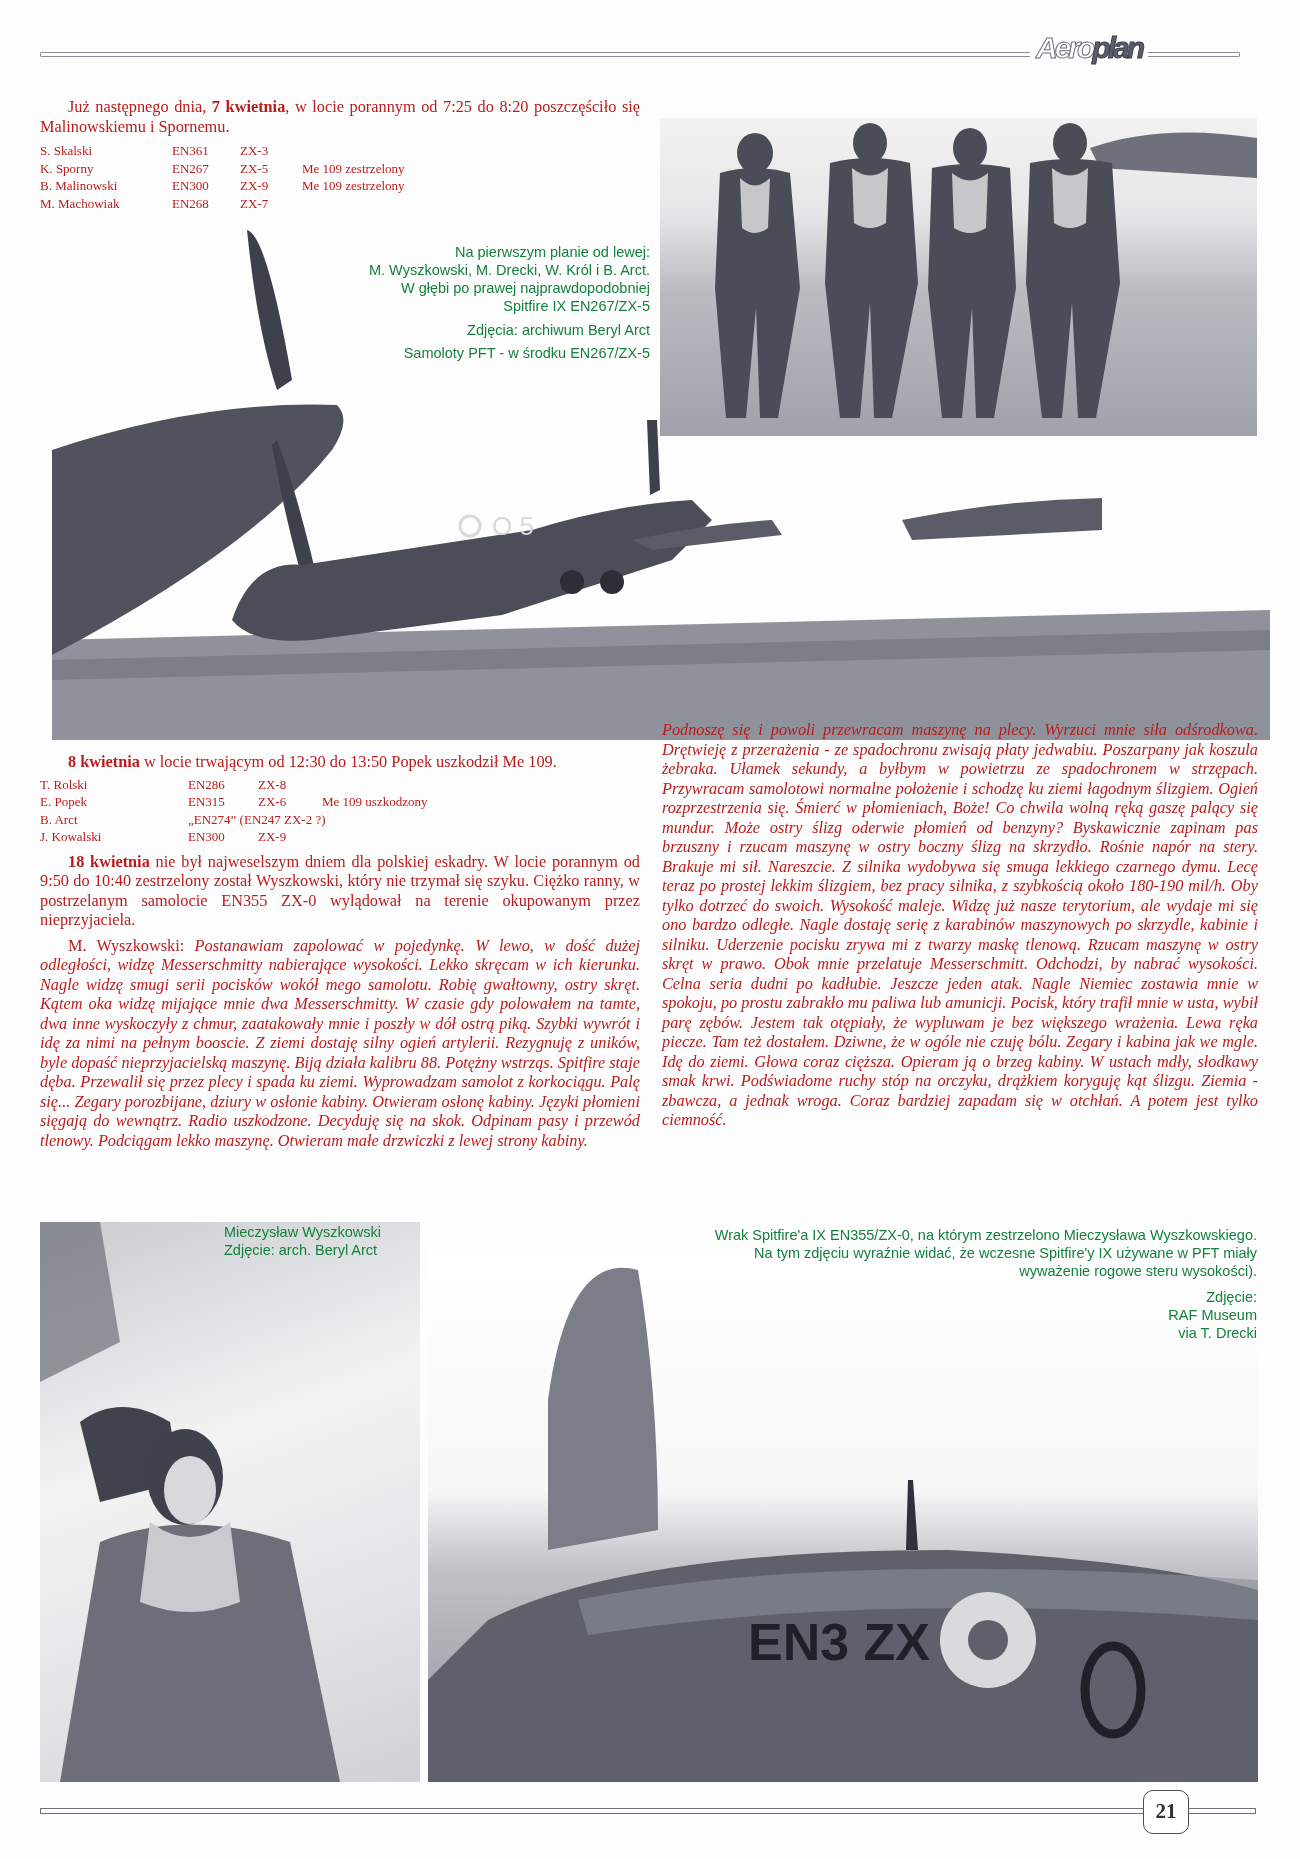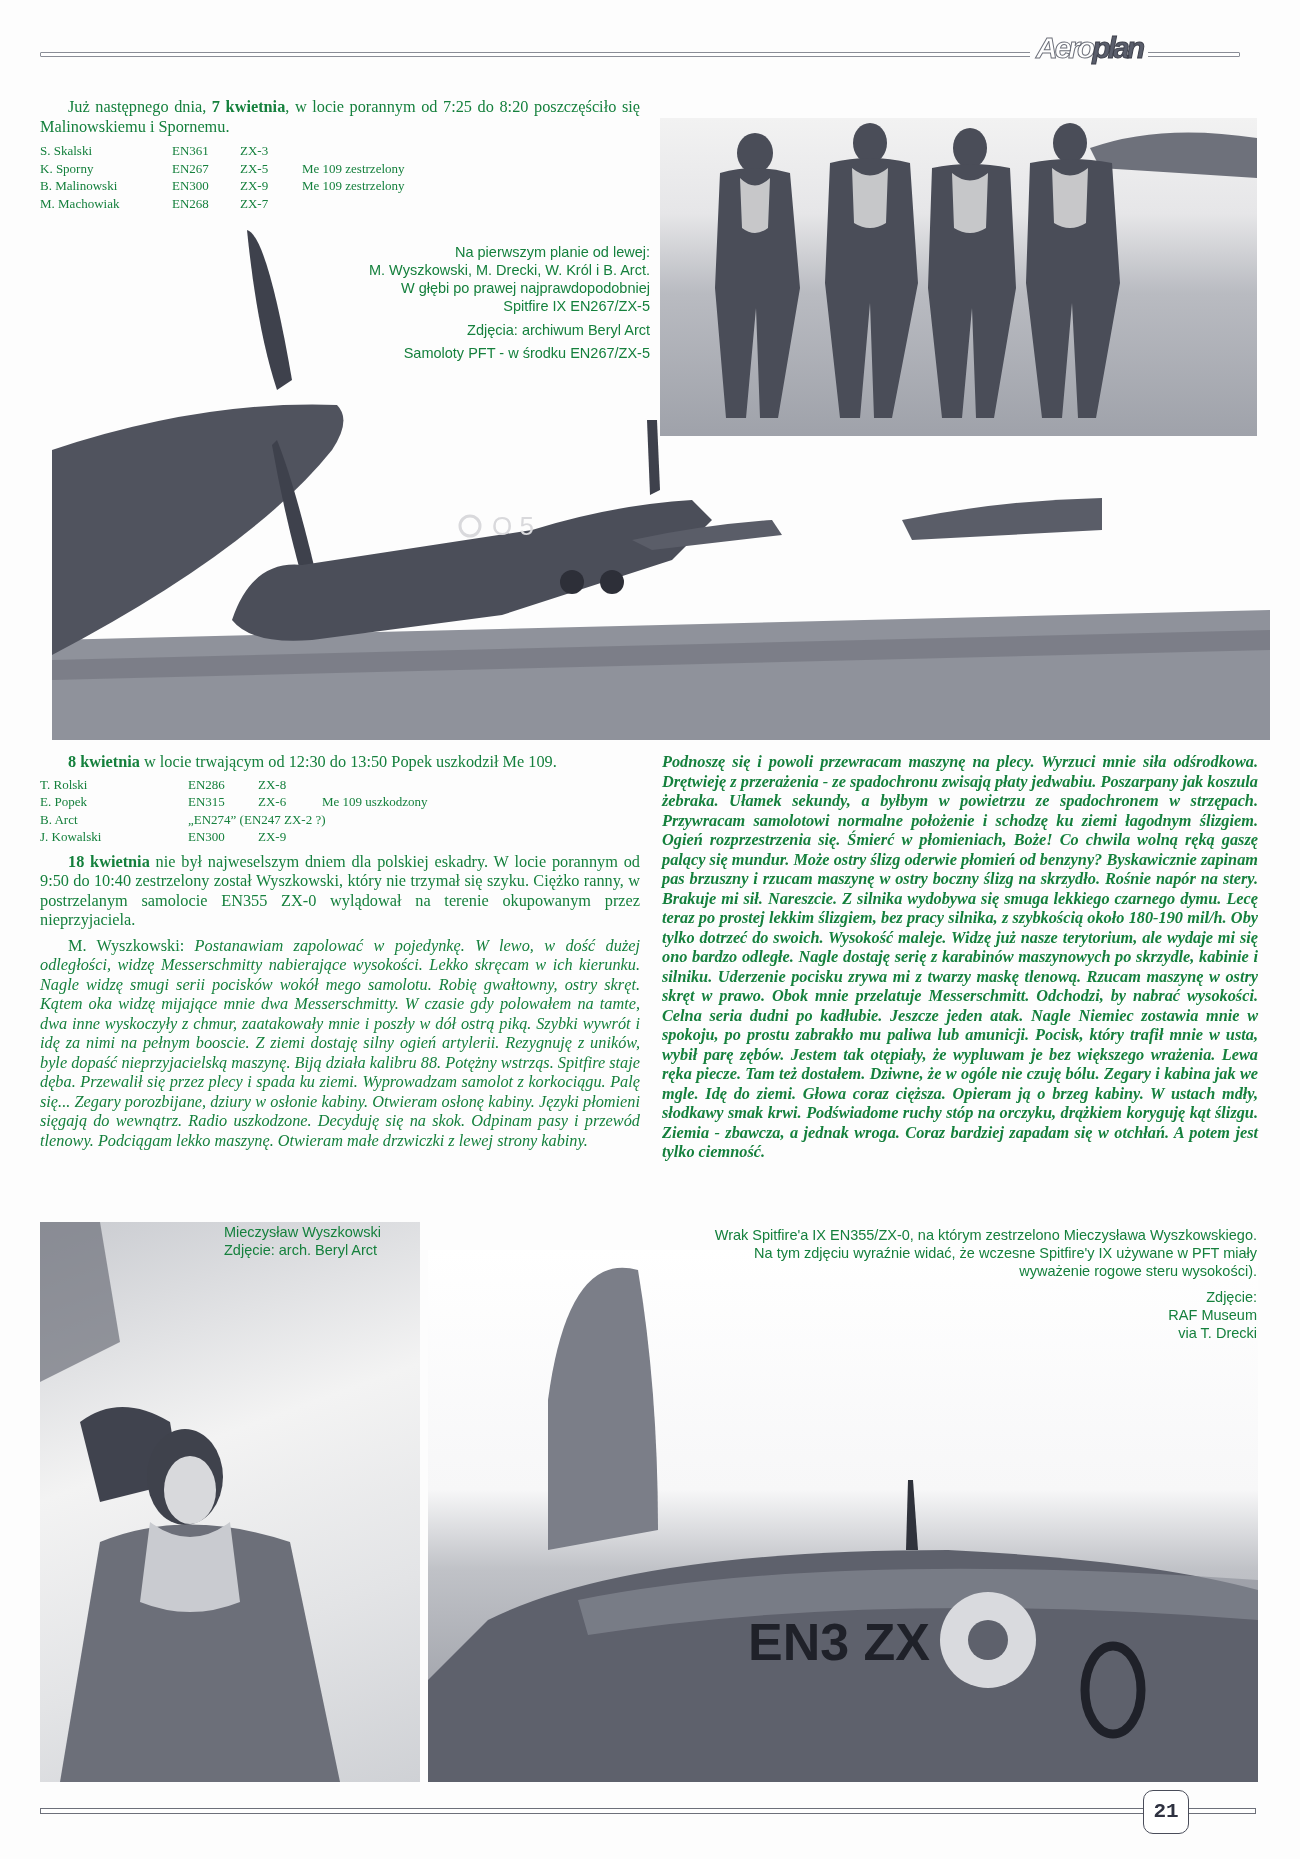--- a/index.html
+++ b/index.html
@@ -4,35 +4,35 @@
 <style>
   * { box-sizing: border-box; margin: 0; padding: 0; }
   html, body { width: 1300px; height: 1859px; background: #fdfdfd; overflow: hidden; }
   body { position: relative; font-family: "Liberation Serif", serif; color: #2a2d3a; }
 
   .hdr-line { position: absolute; left: 40px; top: 52px; width: 1200px; height: 5px; border: 1px solid #8a8d96; border-radius: 1px; background: #fff; }
   .logo { position: absolute; left: 1030px; top: 26px; height: 44px; font-family: "Liberation Sans", sans-serif; font-style: italic; font-weight: bold; font-size: 30px; letter-spacing: -3px; line-height: 44px; background: #fdfdfd; padding: 0 6px; }
   .logo .a { color: #fff; -webkit-text-stroke: 1px #6d707a; }
   .logo .b { color: #5a5e6c; -webkit-text-stroke: 1px #3c3f4a; }
 
-  .text { font-size: 16.3px; line-height: 19.5px; color: #15803d; }
+  .text { font-size: 16.3px; line-height: 19.5px; color: #b91c1c; }
   .para { text-indent: 28px; text-align: justify; }
   .it { font-style: italic; }
   b { font-weight: bold; }
 
   .roster { display: grid; grid-template-columns: 132px 68px 62px auto; font-size: 13px; line-height: 17.5px; }
   .roster2 { display: grid; grid-template-columns: 148px 70px 64px auto; font-size: 13px; line-height: 17.5px; }
   .span3 { grid-column: 2 / span 3; }
 
   .caption { font-family: "Liberation Sans", sans-serif; font-size: 14.5px; line-height: 18px; color: #15803d; text-align: right; }
 
   .photo { position: absolute; overflow: hidden; }
 
   .footer-line { position: absolute; top: 1808px; height: 6px; border: 1px solid #6d707a; background: #fff; }
-  .page-num { position: absolute; left: 1143px; top: 1790px; width: 46px; height: 44px; border: 1.5px solid #4a4d5a; border-radius: 10px; background: #fff; font-family: Liberation Mono, monospace; font-weight: bold; font-size: 21px; line-height: 41px; text-align: center; color: #2e3140; }
+  .page-num { position: absolute; left: 1143px; top: 1790px; width: 46px; height: 44px; border: 1.5px solid #4a4d5a; border-radius: 10px; background: #fff; font-family: Liberation Serif, serif; font-weight: bold; font-size: 21px; line-height: 41px; text-align: center; color: #2e3140; }
 </style>
 </head>
 <body>
 
 <div class="hdr-line"></div>
 <div class="logo"><span class="a">Aero</span><span class="b">plan</span></div>
 
 <div class="text" style="position:absolute; left:40px; top:97px; width:600px;">
   <p class="para"><span>Już następnego dnia, </span><b>7 kwietnia</b><span>, w locie porannym od 7:25 do 8:20 poszczęściło się Malinowskiemu i Spornemu.</span></p>
   <div class="roster" style="margin-top:6px;">
@@ -125,21 +125,21 @@
       <span class="span3">„EN274” (EN247 ZX-2 ?)</span>
     <span>J. Kowalski</span>
       <span>EN300</span>
       <span>ZX-9</span>
       <span></span>
   </div>
   <p class="para" style="margin-top:6px;"><b>18 kwietnia</b><span> nie był najweselszym dniem dla polskiej eskadry. W locie porannym od 9:50 do 10:40 zestrzelony został Wyszkowski, który nie trzymał się szyku. Ciężko ranny, w postrzelanym samolocie EN355 ZX-0 wylądował na terenie okupowanym przez nieprzyjaciela.</span></p>
   <p class="para" style="margin-top:6px;"><span>M. Wyszkowski: </span><span class="it">Postanawiam zapolować w pojedynkę. W lewo, w dość dużej odległości, widzę Messerschmitty nabierające wysokości. Lekko skręcam w ich kierunku. Nagle widzę smugi serii pocisków wokół mego samolotu. Robię gwałtowny, ostry skręt. Kątem oka widzę mijające mnie dwa Messerschmitty. W czasie gdy polowałem na tamte, dwa inne wyskoczyły z chmur, zaatakowały mnie i poszły w dół ostrą piką. Szybki wywrót i idę za nimi na pełnym booscie. Z ziemi dostaję silny ogień artylerii. Rezygnuję z uników, byle dopaść nieprzyjacielską maszynę. Biją działa kalibru 88. Potężny wstrząs. Spitfire staje dęba. Przewalił się przez plecy i spada ku ziemi. Wyprowadzam samolot z korkociągu. Palę się... Zegary porozbijane, dziury w osłonie kabiny. Otwieram osłonę kabiny. Języki płomieni sięgają do wewnątrz. Radio uszkodzone. Decyduję się na skok. Odpinam pasy i przewód tlenowy. Podciągam lekko maszynę. Otwieram małe drzwiczki z lewej strony kabiny.</span></p>
 </div>
 
-<div class="text" style="position:absolute; left:662px; top:752px; width:596px;font-weight:bold;">
+<div class="text" style="position:absolute; left:662px; top:720px; width:596px;">
   <p class="it" style="text-align:justify;">Podnoszę się i powoli przewracam maszynę na plecy. Wyrzuci mnie siła odśrodkowa. Drętwieję z przerażenia - ze spadochronu zwisają płaty jedwabiu. Poszarpany jak koszula żebraka. Ułamek sekundy, a byłbym w powietrzu ze spadochronem w strzępach. Przywracam samolotowi normalne położenie i schodzę ku ziemi łagodnym ślizgiem. Ogień rozprzestrzenia się. Śmierć w płomieniach, Boże! Co chwila wolną ręką gaszę palący się mundur. Może ostry ślizg oderwie płomień od benzyny? Byskawicznie zapinam pas brzuszny i rzucam maszynę w ostry boczny ślizg na skrzydło. Rośnie napór na stery. Brakuje mi sił. Nareszcie. Z silnika wydobywa się smuga lekkiego czarnego dymu. Lecę teraz po prostej lekkim ślizgiem, bez pracy silnika, z szybkością około 180-190 mil/h. Oby tylko dotrzeć do swoich. Wysokość maleje. Widzę już nasze terytorium, ale wydaje mi się ono bardzo odległe. Nagle dostaję serię z karabinów maszynowych po skrzydle, kabinie i silniku. Uderzenie pocisku zrywa mi z twarzy maskę tlenową. Rzucam maszynę w ostry skręt w prawo. Obok mnie przelatuje Messerschmitt. Odchodzi, by nabrać wysokości. Celna seria dudni po kadłubie. Jeszcze jeden atak. Nagle Niemiec zostawia mnie w spokoju, po prostu zabrakło mu paliwa lub amunicji. Pocisk, który trafił mnie w usta, wybił parę zębów. Jestem tak otępiały, że wypluwam je bez większego wrażenia. Lewa ręka piecze. Tam też dostałem. Dziwne, że w ogóle nie czuję bólu. Zegary i kabina jak we mgle. Idę do ziemi. Głowa coraz cięższa. Opieram ją o brzeg kabiny. W ustach mdły, słodkawy smak krwi. Podświadome ruchy stóp na orczyku, drążkiem koryguję kąt ślizgu. Ziemia - zbawcza, a jednak wroga. Coraz bardziej zapadam się w otchłań. A potem jest tylko ciemność.</p>
 </div>
 
 <div class="photo" style="left:40px; top:1222px; width:380px; height:560px; background: linear-gradient(160deg, #c9cbd0 0%, #f3f3f3 40%, #e3e4e6 70%, #cfd1d5 100%);">
   <svg width="380" height="560" viewBox="0 0 380 560">
     <path d="M0 0 L60 0 L80 120 L0 160 Z" fill="#6e717b" opacity="0.7"></path>
     <path d="M40 200 Q80 170 130 200 L140 260 L60 280 Z" fill="#40434e"></path>
     <ellipse cx="145" cy="255" rx="38" ry="48" fill="#3f424c"></ellipse>
     <ellipse cx="150" cy="268" rx="26" ry="34" fill="#d8d9dc"></ellipse>
     <path d="M60 320 Q145 285 250 320 L300 560 L20 560 Z" fill="#6c6f79"></path>

